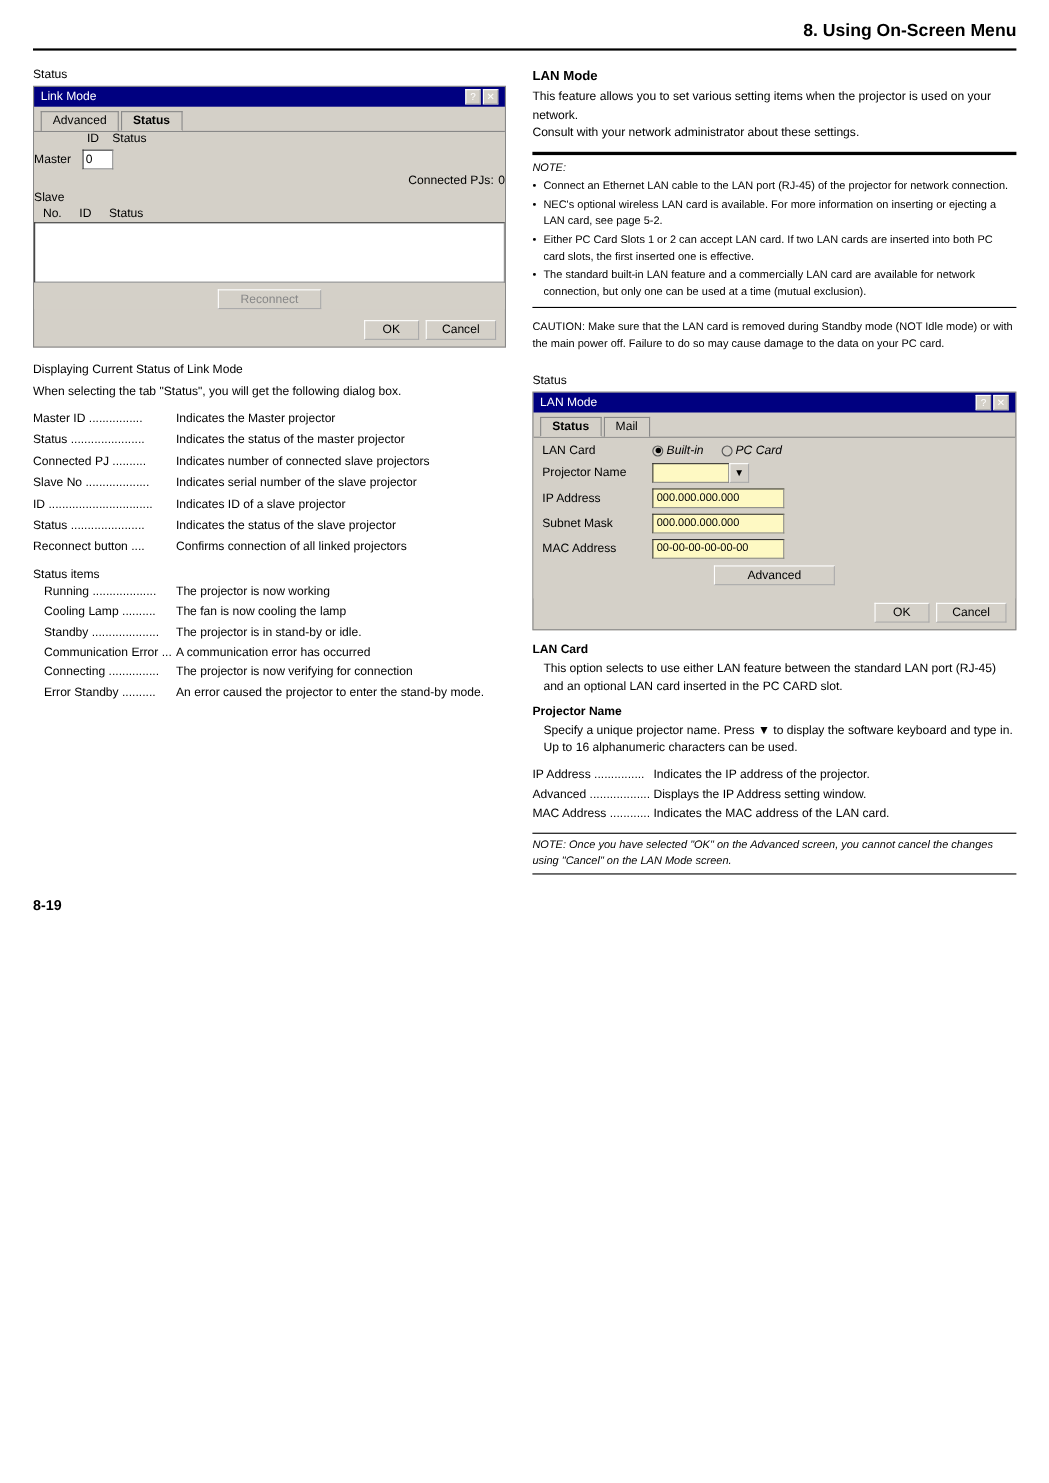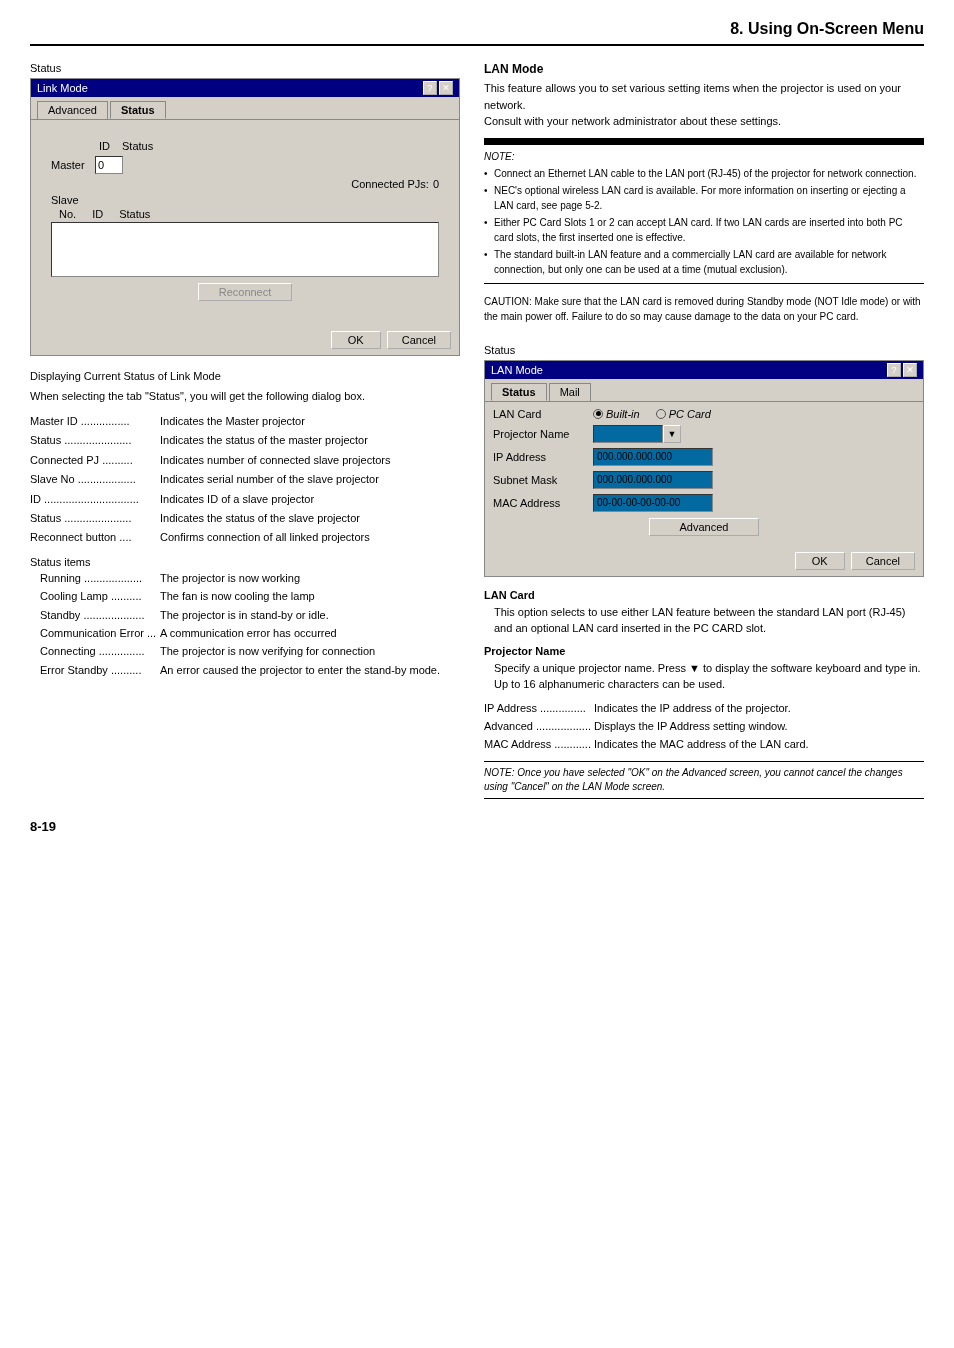--- a/index.html
+++ b/index.html
@@ -102,21 +102,21 @@
 
     .tab.active {
       background: #d4d0c8;
       border-bottom: 1px solid #d4d0c8;
       font-weight: bold;
       position: relative;
       z-index: 1;
     }
 
     .dialog-body {
-      padding: 20px;
+      padding: 0;
       background: #d4d0c8;
       border-top: 1px solid #888;
     }
 
     .dialog-footer {
       display: flex;
       justify-content: flex-end;
       padding: 4px 8px 6px 8px;
       gap: 6px;
     }
@@ -226,21 +226,21 @@
     }
 
     
     .section-title {
       font-size: 12px;
       font-weight: bold;
       margin-bottom: 4px;
     }
 
     .note-block {
-      border-top: 7px solid #000000;
+      border-top: 3px solid #000000;
       border-bottom: 1px solid #000;
       padding: 4px 0;
       margin-bottom: 10px;
       font-size: 10px;
       line-height: 1.5;
     }
 
     .note-label {
       font-style: italic;
       font-size: 10px;
@@ -315,21 +315,21 @@
     .radio-btn.selected::after {
       content: "";
       width: 5px;
       height: 5px;
       border-radius: 50%;
       background: #000;
     }
 
     .lan-input {
       width: 120px;
-      background: #0369a1;
+      background: #fef9c3;
       border: 1px inset #888;
       height: 18px;
       padding: 1px 3px;
       font-size: 10px;
     }
 
     .dropdown-btn {
       background: #d4d0c8;
       border: 1px outset #fff;
       width: 18px;

